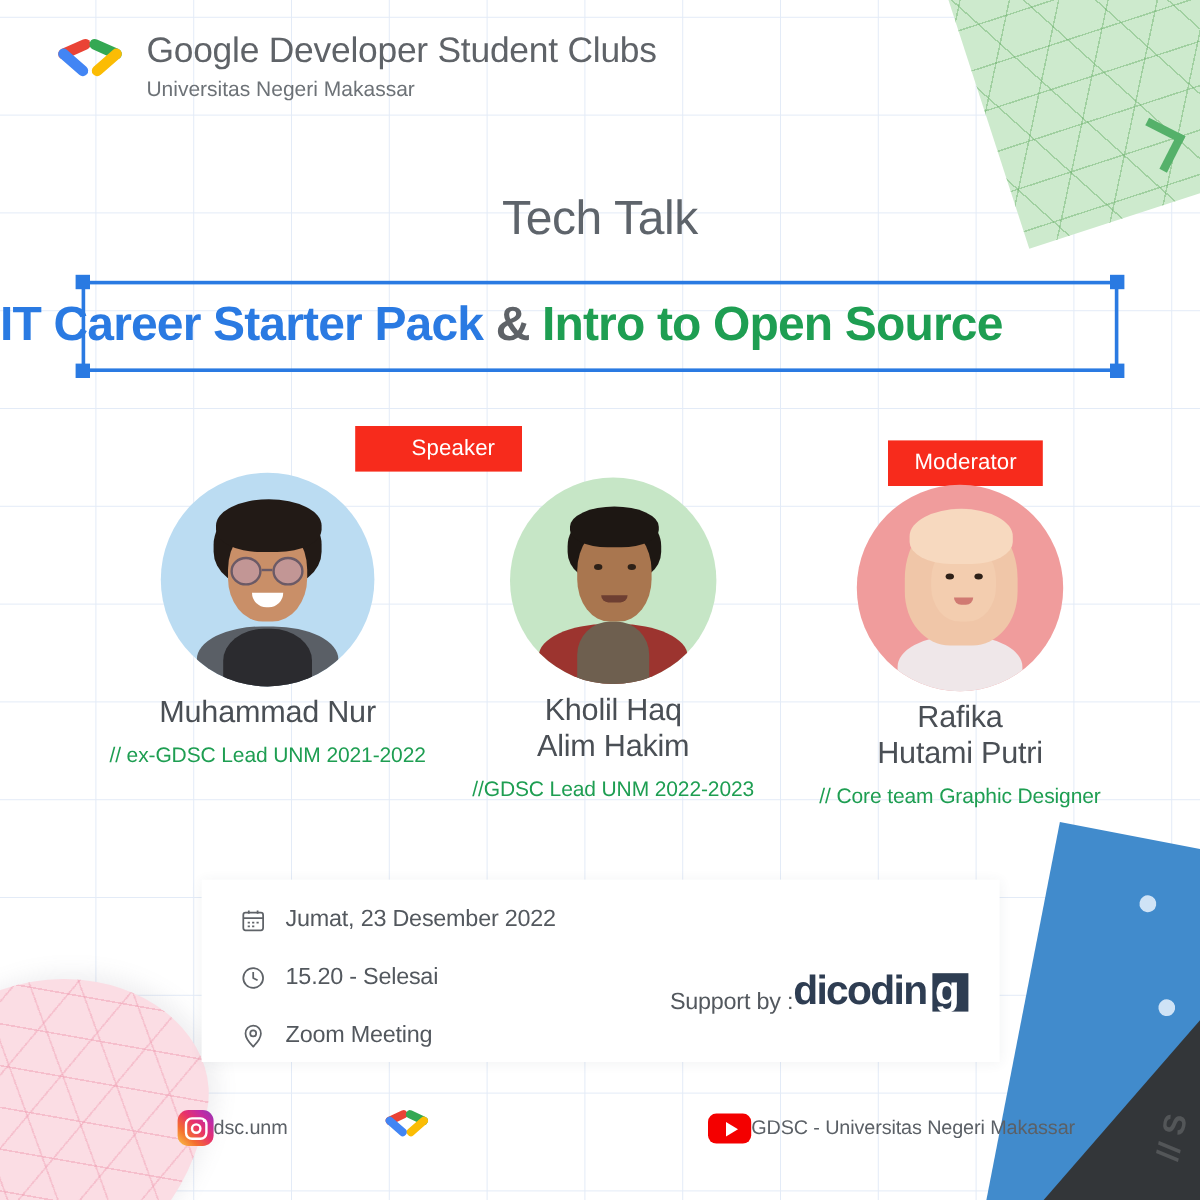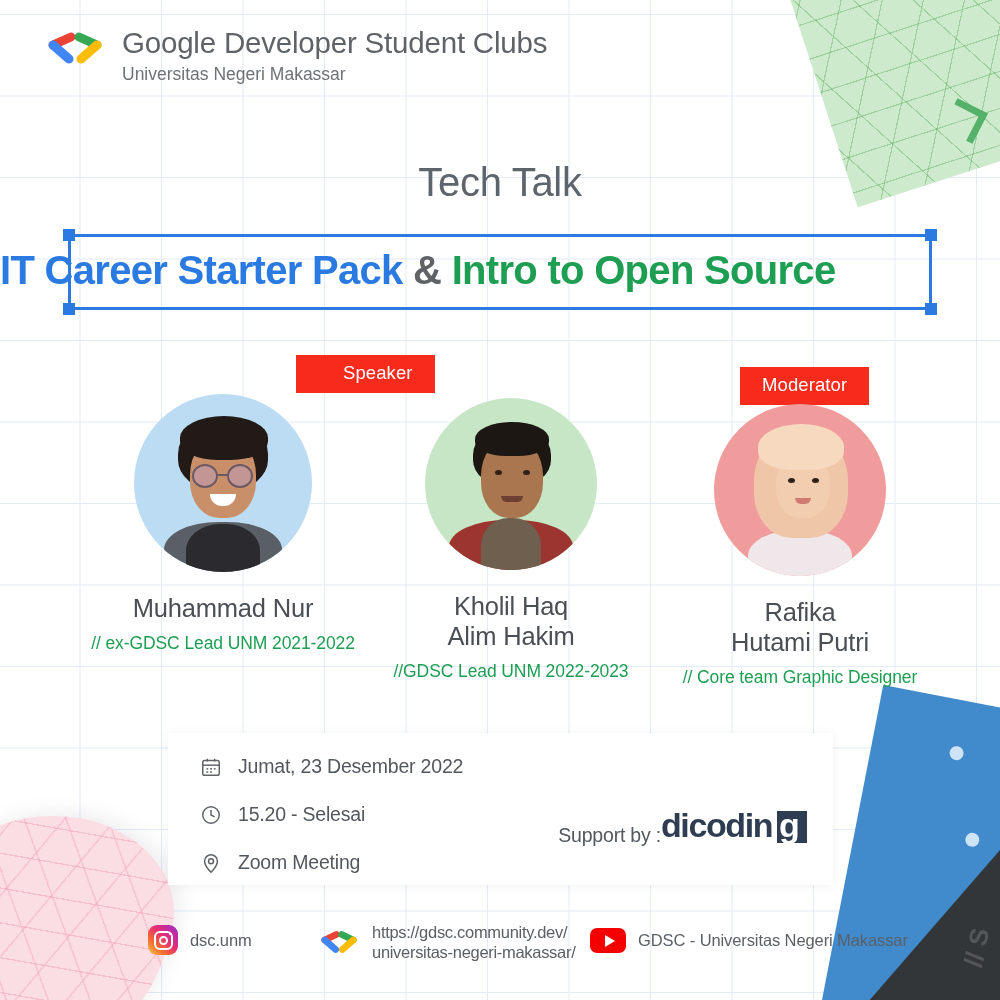--- a/index.html
+++ b/index.html
@@ -154,21 +154,21 @@
   #person-2{ left:620px; top:404px; width:360px; }
 
   .avatar{
     width:178px; height:178px; border-radius:50%;
     margin:0 auto; position:relative; overflow:hidden;
   }
   #person-1 .avatar{ width:172px; height:172px; }
   #person-2 .avatar{ width:172px; height:172px; }
 
   .person-name{
-    margin-top:22px; font-size:25.5px; color:#4a4f55; font-weight:400;
+    margin-top:8px; font-size:25.5px; color:#4a4f55; font-weight:400;
     line-height:1.17; letter-spacing:-.2px;
   }
   .person-role{
     margin-top:9px; font-size:17.5px; color:#1e9e52; letter-spacing:-.1px;
     white-space:nowrap;
   }
 
   
   .face{ position:absolute; left:0; right:0; bottom:0; top:0; }
   .hair{ position:absolute; border-radius:50% 50% 42% 42%; }
@@ -193,21 +193,21 @@
   .info-text{ font-size:19.5px; color:#53585e; letter-spacing:-.2px; }
 
   #support{
     position:absolute; right:24px; top:74px;
     display:flex; align-items:flex-end; 
   }
   #support-label{ font-size:19.5px; color:#53585e; letter-spacing:-.2px; }
   #dicoding-logo{ display:flex; align-items:center; }
 
   
-  .footer-item{ position:absolute; display:flex; align-items:center; gap:12px; }
+  .footer-item{ position:absolute; display:flex; align-items:center; }
   #footer-ig{ left:148px; top:925px; }
   #footer-web{ left:318px; top:922px; }
   #footer-yt{ left:590px; top:928px; }
   .footer-text{ font-size:16.5px; color:#5b6066; letter-spacing:-.1px; }
   .footer-url{ font-size:16.5px; color:#5b6066; line-height:1.24; letter-spacing:-.3px; }
 
   .ig-icon{ width:30px; height:30px; border-radius:9px; position:relative;
     background:linear-gradient(45deg,#f9c94a 0%,#f46f2f 28%,#e8326a 55%,#c32aa3 78%,#8a3ab9 100%); }
   .ig-icon .sq{ position:absolute; left:5.5px; top:5.5px; width:19px; height:19px;
     border:2.4px solid #fff; border-radius:6px; }
@@ -392,24 +392,20 @@
 
   <div class="footer-item" id="footer-web">
     <svg width="42" height="28" viewBox="0 0 62 38">
       <g stroke-linecap="round" stroke-width="10" fill="none">
         <line x1="27" y1="8" x2="10" y2="16" stroke="#ea4335"></line>
         <line x1="10" y1="16" x2="26" y2="30" stroke="#4285f4"></line>
         <line x1="35" y1="8" x2="52" y2="16" stroke="#34a853"></line>
         <line x1="52" y1="16" x2="36" y2="30" stroke="#fbbc04"></line>
       </g>
     </svg>
-    <div class="footer-url">
-      <div>https://gdsc.community.dev/</div>
-      <div>universitas-negeri-makassar/</div>
-    </div>
   </div>
 
   <div class="footer-item" id="footer-yt">
     <div class="yt-icon">
         <span class="play"></span>
       </div>
     <span class="footer-text">GDSC - Universitas Negeri Makassar</span>
   </div>
 
 </div>

